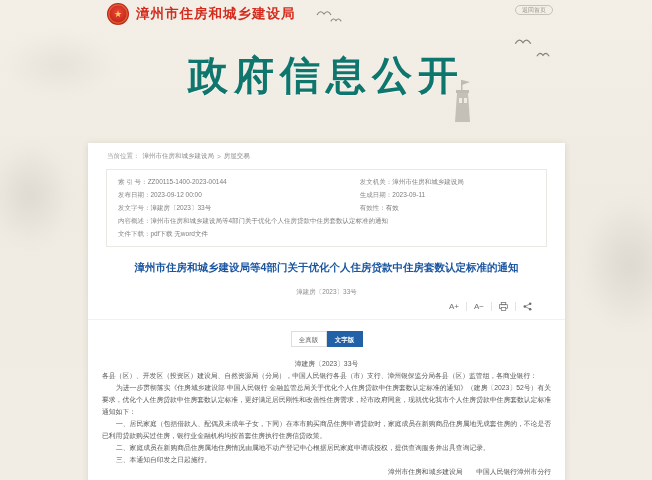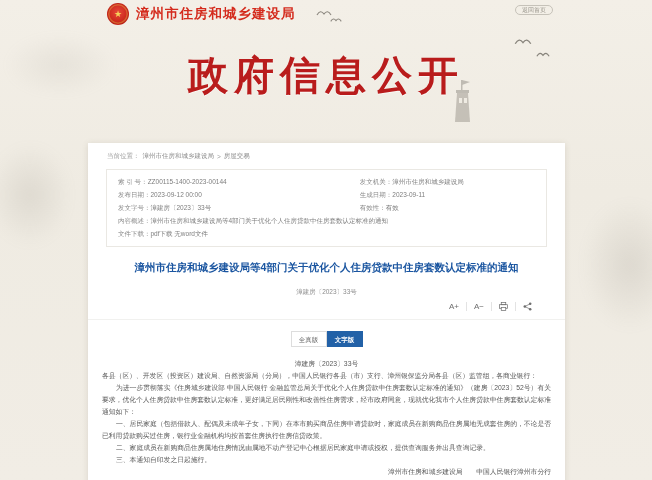--- a/index.html
+++ b/index.html
@@ -25,21 +25,21 @@
     box-shadow:inset 0 0 0 1.5px #e9b84e66;}
   .emblem span{color:#f5d05a;font-size:9px;line-height:1;}
   .brand-name{margin-left:7px;font-size:13.5px;font-weight:bold;color:#d42b1d;letter-spacing:1px;}
   .home-btn{position:absolute;left:515px;top:5px;height:10px;padding:0 6px;
     border:1px solid #c6c2b9;border-radius:6px;background:transparent;
     font-size:6px;color:#97938a;display:flex;align-items:center;cursor:pointer;
     font-family:"Liberation Sans",sans-serif;}
   
   .banner{position:absolute;left:0;top:26px;width:652px;height:90px;}
   .banner-title{margin:0;padding-top:22px;text-align:center;
-    font-size:40px;font-weight:bold;color:#b91c1c;letter-spacing:6px;
+    font-size:40px;font-weight:bold;color:#0f766e;letter-spacing:6px;
     text-shadow:0 1px 0 rgba(255,255,255,.6);}
   
   .card{position:absolute;left:88px;top:123px;width:477px;height:351px;
     background:#ffffff;box-shadow:0 1px 6px rgba(110,100,80,.18);box-sizing:border-box;margin-top:20px;}
   .breadcrumb{padding:9px 19px 5px;font-size:6.5px;color:#9a9a9a;display:flex;gap:3px;align-items:center;}
   .breadcrumb .link{color:#8b8b8b;cursor:pointer;}
   
   .meta-box{margin:3px 18px 0;border:1px solid #eae8e3;padding:6px 11px 7px;
     display:grid;grid-template-columns:58% 42%;row-gap:2px;
     font-size:6.5px;color:#7e7e7e;line-height:11px;}

